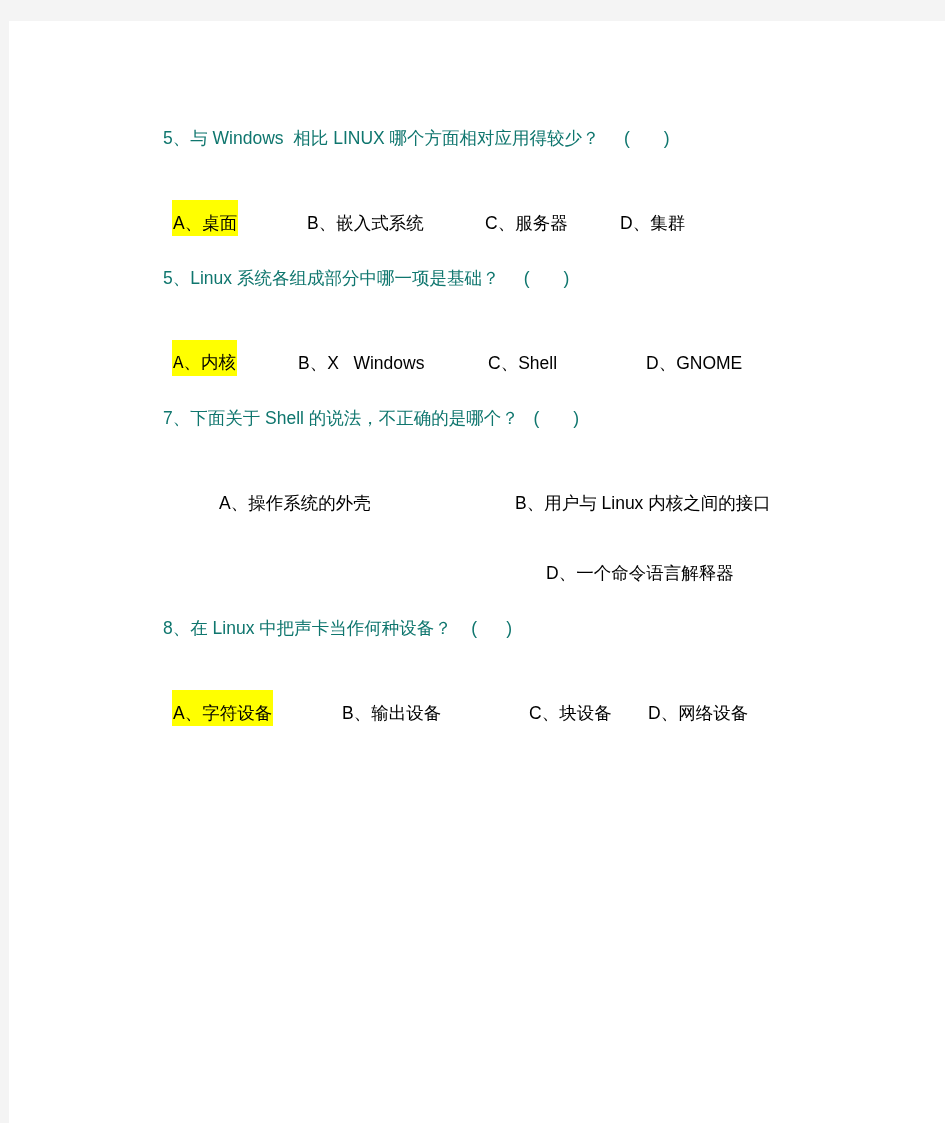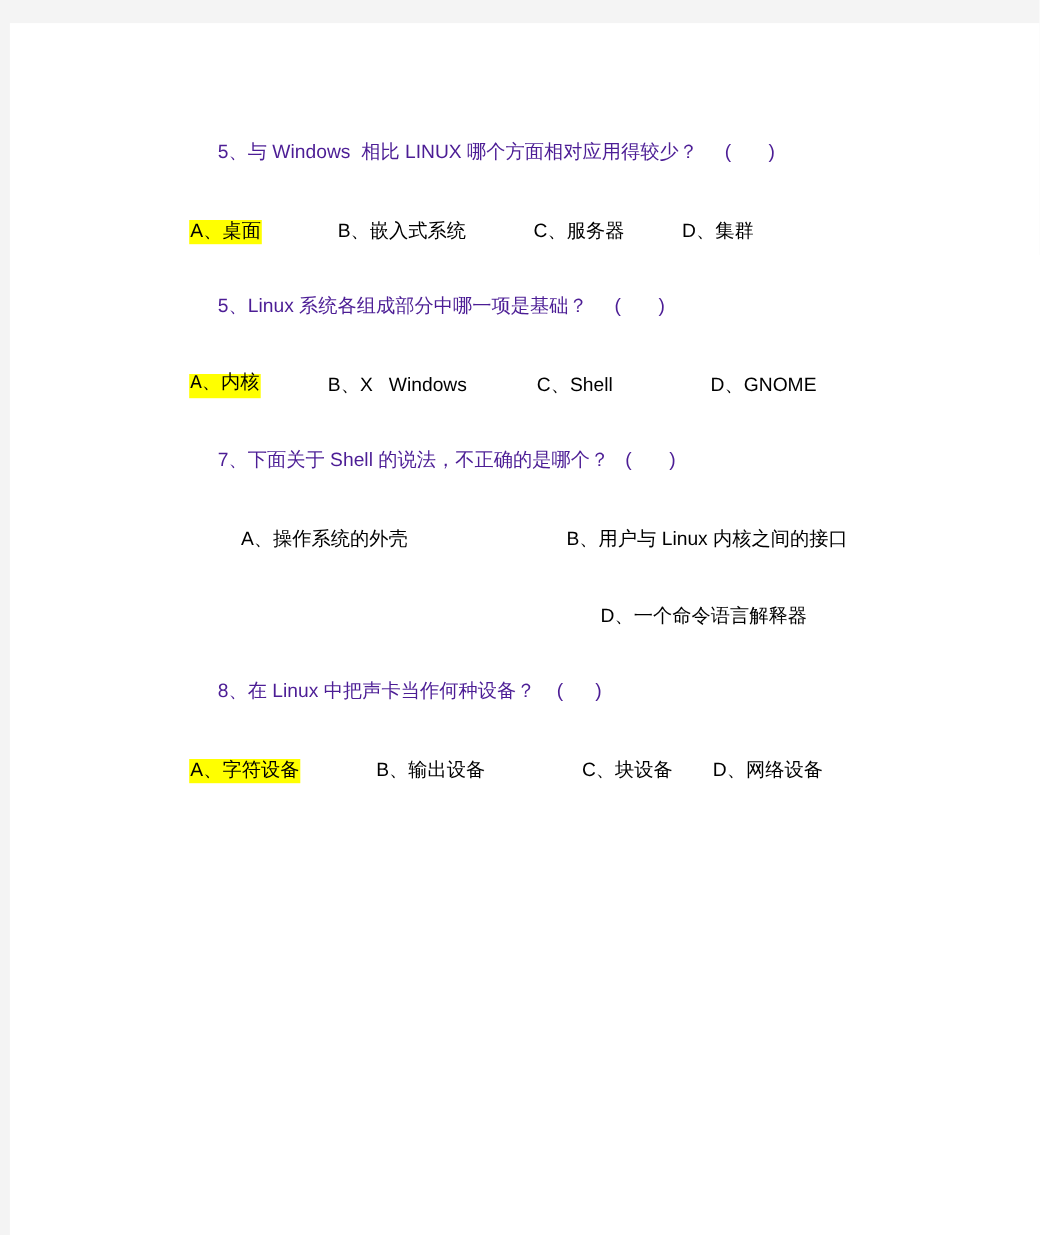--- a/index.html
+++ b/index.html
@@ -26,42 +26,41 @@
     left: 154px;
     top: 90px;
     width: 720px;
   }
   .q-block {
     margin-bottom: 0;
   }
   .stem {
     font-size: 17.5px;
     line-height: 1.0;
-    color: #4c1d95;
+    color: #0f766e;
     white-space: pre;
     height: 70px;
     display: flex;
     align-items: flex-start;
     padding-top: 19px;
     box-sizing: border-box;
-    margin-left: 35px;
   }
   .opt-row {
     font-size: 17.5px;
     line-height: 1.0;
     color: #000000;
     height: 70px;
     position: relative;
     box-sizing: border-box;
   }
   .opt {
     position: absolute;
     top: 19px;
     white-space: pre;
-    padding: 1px 1px 3px 1px;
+    padding: 15px 1px 3px 1px;
   }
   .hl {
     background: #ffff00;
   }
 </style>
 </head>
 <body>
 
 <div class="page">
   <div class="content" id="question-list">

